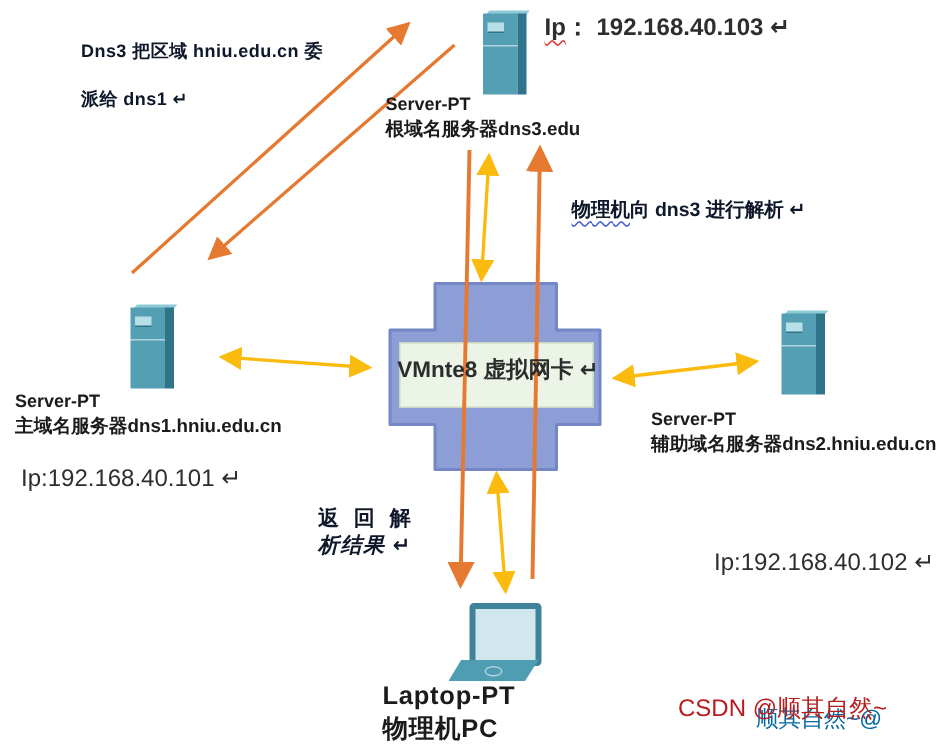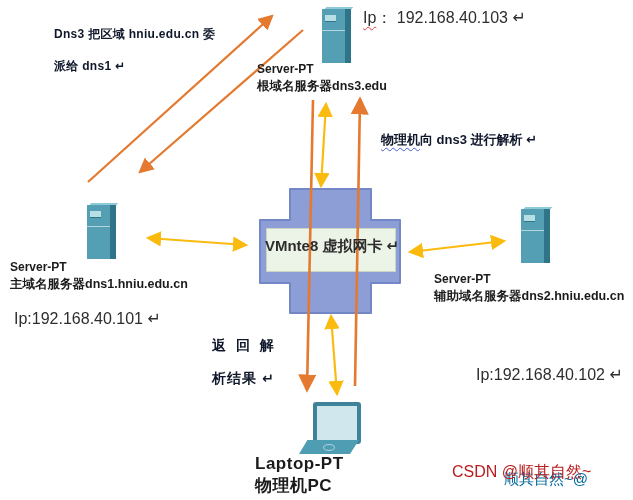--- a/index.html
+++ b/index.html
@@ -7,23 +7,23 @@
     position:relative;width:633px;height:500px;background:#ffffff;overflow:hidden;
     font-family:"Liberation Sans","DejaVu Sans",sans-serif;color:#1f1f1f;
   }
   .abs{position:absolute;}
   
   .note{font-weight:bold;color:#0f172a;}
   .note-delegate{left:54px;top:26px;font-size:12px;letter-spacing:.3px;z-index:6;}
   .note-delegate .l2{margin-top:15px;}
   .note-resolve{left:381px;top:131px;font-size:13px;z-index:6;}
   .note-return{left:212px;top:337px;font-size:14px;letter-spacing:3px;z-index:6;}
-  .note-return .l2{margin-top:15px;letter-spacing:1px;}
+  .note-return .l2{letter-spacing:1px;font-style:italic;}
   .ip-text{font-size:16px;color:#2e2e2e;z-index:6;white-space:nowrap;}
-  .ip-top{left:363px;top:8px;}
+  .ip-top{left:363px;top:8px;font-weight:bold;}
   .ip-left{left:14px;top:309px;}
   .ip-right{left:476px;top:331px;margin-top:34px;}
   .wavy-red{text-decoration:underline wavy #e03a3a 1px;text-underline-offset:3px;}
   .wavy-blue{text-decoration:underline wavy #4a5fd6 1px;text-underline-offset:3px;}
   .dev-label{text-align:left;font-size:12px;font-weight:bold;color:#1b1b1b;z-index:6;line-height:1.3;}
   .dev-label .name{font-size:12.5px;}
   .lbl-dns3{left:257px;top:62px;width:160px;}
   .lbl-dns1{left:10px;top:260px;width:180px;}
   .lbl-dns2{left:434px;top:272px;width:200px;}
   .lbl-laptop{left:255px;top:453px;width:160px;font-size:17px;letter-spacing:.5px;}

